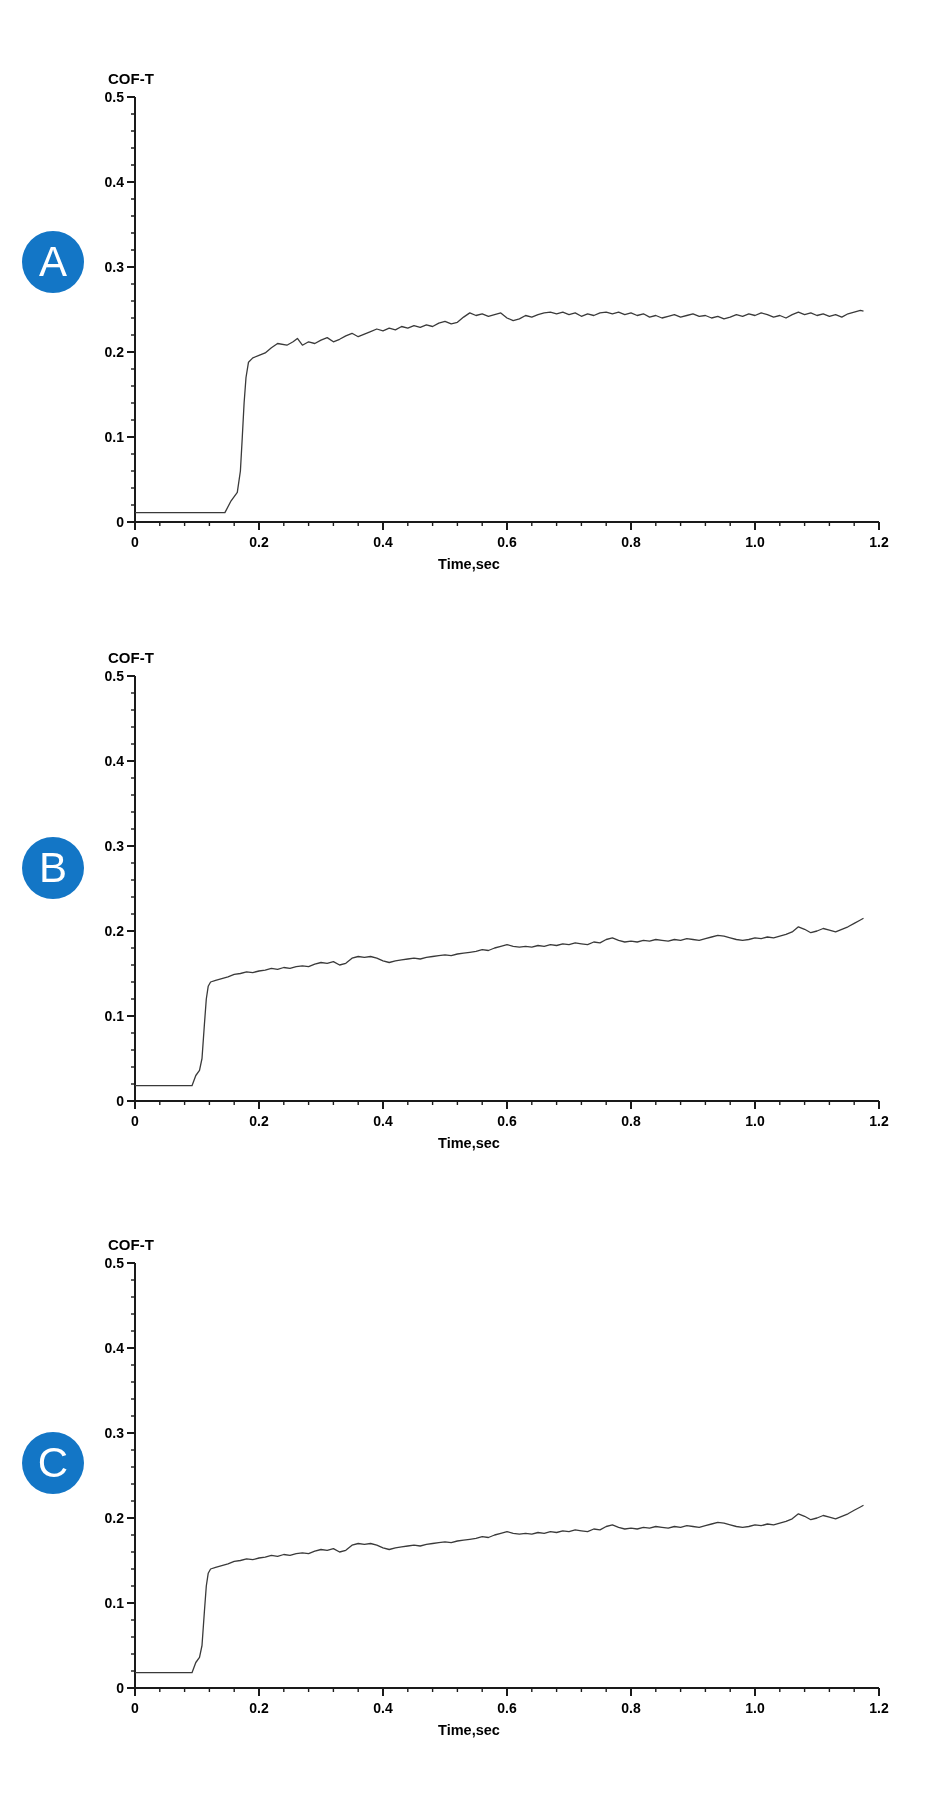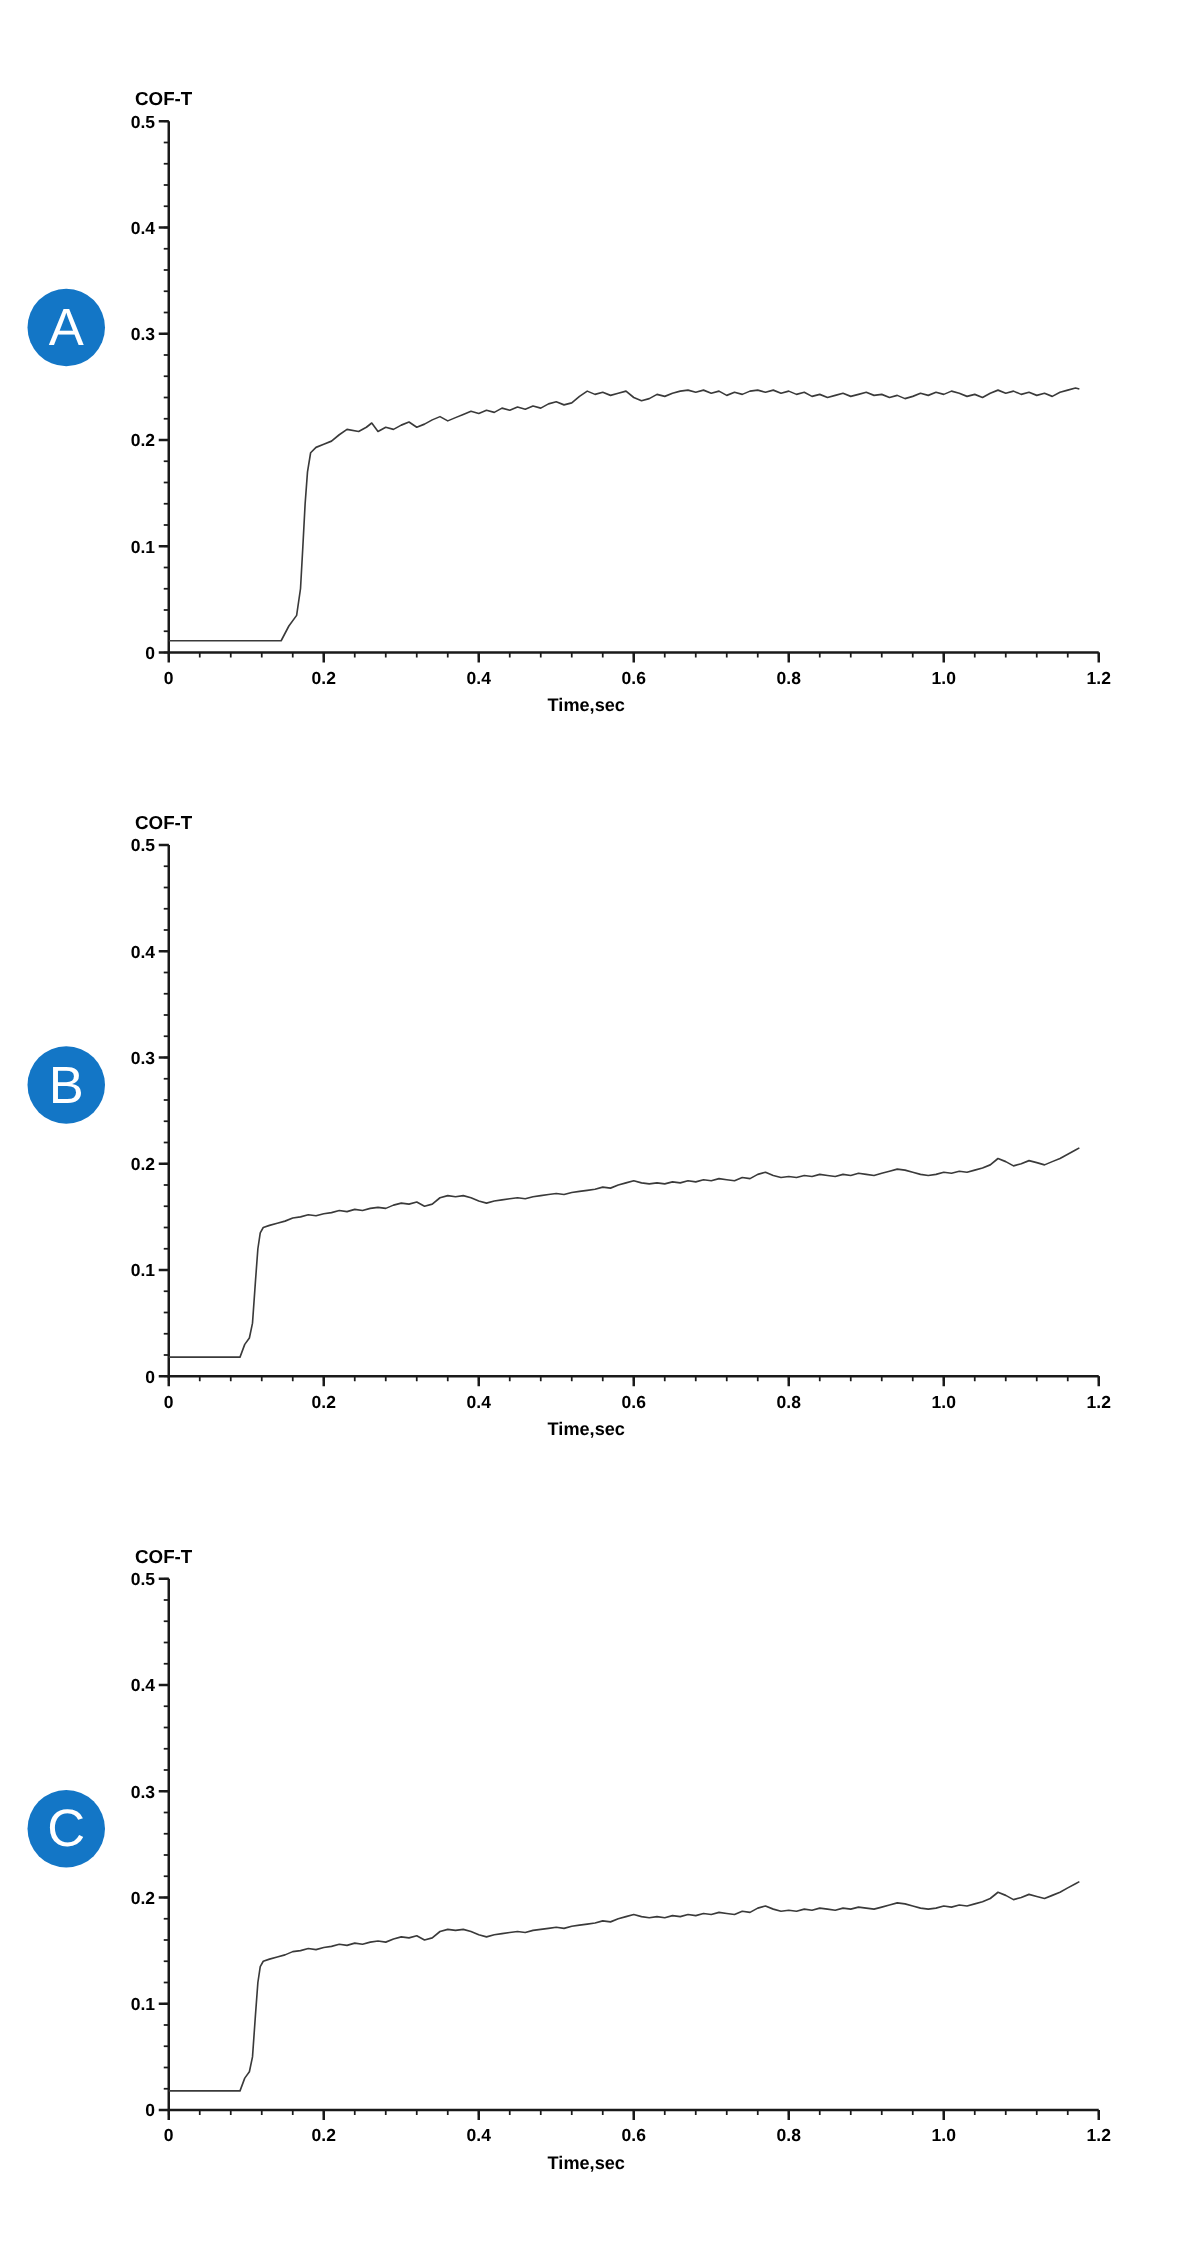--- a/index.html
+++ b/index.html
@@ -1,17 +1,17 @@
 <!DOCTYPE html>
 <html><head>
 <meta charset="utf-8">
 <style>
   html,body{margin:0;padding:0;background:#ffffff;}
   #canvas{position:relative;width:950px;height:1800px;background:#ffffff;overflow:hidden;
-          font-family:"Liberation Sans", sans-serif;}
+          font-family:"Liberation Sans", sans-serif;border-radius:20px;}
   .badge{position:absolute;width:62px;height:62px;border-radius:50%;
          display:flex;align-items:center;justify-content:center;
          color:#ffffff;font-size:42px;font-weight:400;line-height:1;
          font-family:"Liberation Sans", sans-serif;}
   svg text{font-family:"Liberation Sans", sans-serif;}
 </style>
 </head>
 <body>
 
 <div id="canvas">

